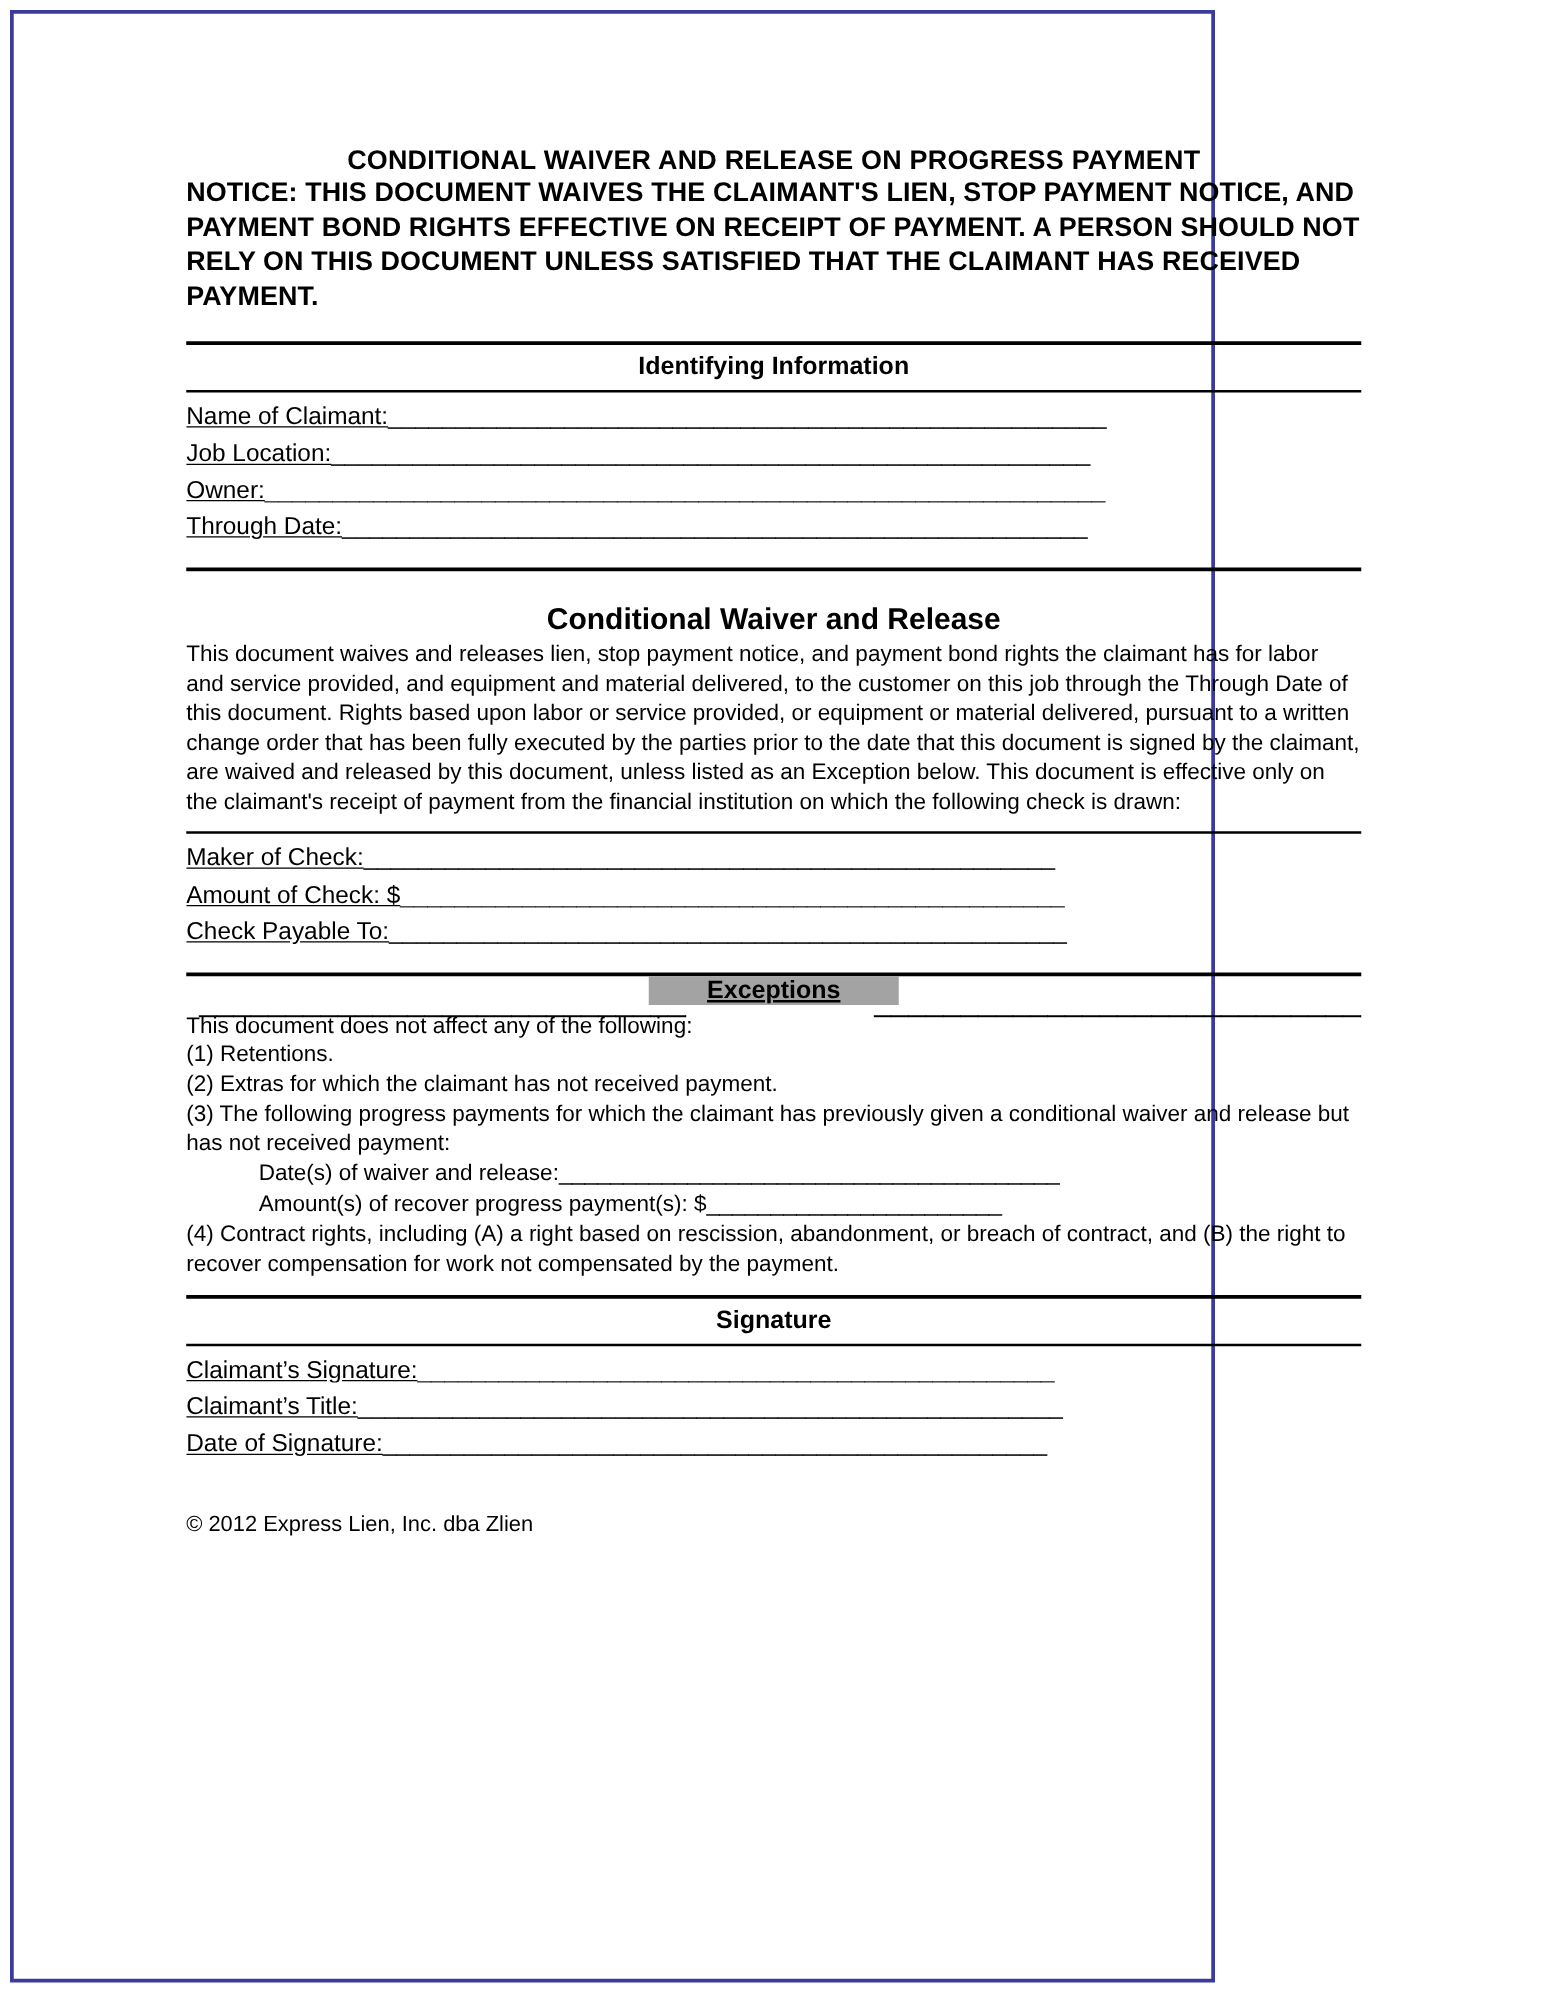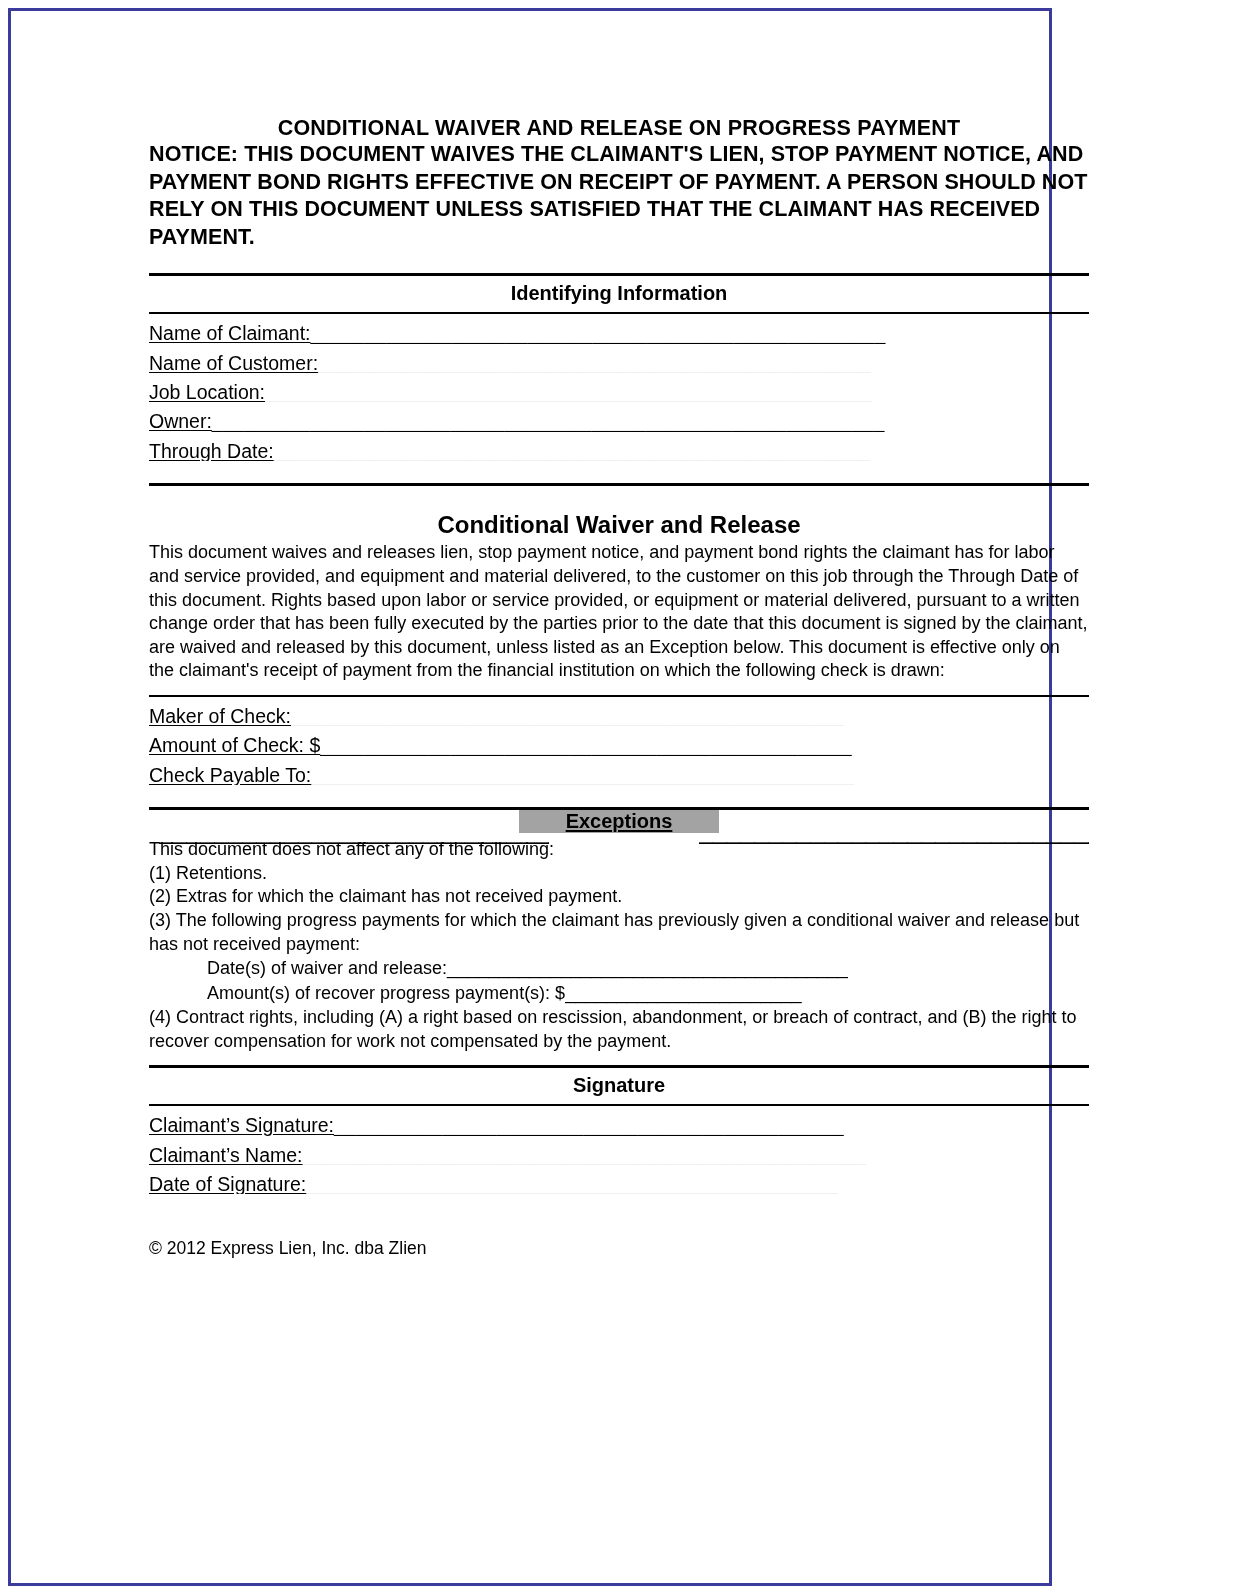--- a/index.html
+++ b/index.html
@@ -11,21 +11,21 @@
     width: 1236px;
     height: 1596px;
     font-family: "Liberation Sans", sans-serif;
     color: #000000;
     overflow: hidden;
   }
   .page-frame {
     position: absolute;
     left: 8px;
     top: 8px;
-    width: 1044px;
+    width: 964px;
     height: 1578px;
     border: 3px solid #3b3b9e;
     box-sizing: border-box;
     background: #ffffff;
   }
   .doc {
     position: absolute;
     left: 138px;
     top: 0;
     width: 940px;
@@ -139,23 +139,20 @@
     <div class="gap-md"></div>
 
     <div class="rule"></div>
     <div class="section-head">Identifying Information</div>
     <div class="rule-thin"></div>
 
     <div class="field-row">
       <span class="field-label">Name of Claimant:</span><span class="dashes">_____________________________________________________</span>
     </div>
     <div class="field-row">
-      <span class="field-label">Name of Customer:</span><span class="dashes">___________________________________________________</span>
-    </div>
-    <div class="field-row">
       <span class="field-label">Job Location:</span><span class="dashes">________________________________________________________</span>
     </div>
     <div class="field-row">
       <span class="field-label">Owner:</span><span class="dashes">______________________________________________________________</span>
     </div>
     <div class="field-row">
       <span class="field-label">Through Date:</span><span class="dashes">_______________________________________________________</span>
     </div>
 
     <div class="gap-md"></div>
@@ -204,21 +201,21 @@
 
     <div class="gap-sm"></div>
     <div class="rule"></div>
     <div class="section-head">Signature</div>
     <div class="rule-thin"></div>
 
     <div class="field-row">
       <span class="field-label">Claimant’s Signature:</span><span class="dashes">_______________________________________________</span>
     </div>
     <div class="field-row">
-      <span class="field-label">Claimant’s Name:</span><span class="dashes">____________________________________________________</span>
+      <span class="field-label">Claimant’s Title:</span><span class="dashes">____________________________________________________</span>
     </div>
     <div class="field-row">
       <span class="field-label">Date of Signature:</span><span class="dashes">_________________________________________________</span>
     </div>
 
     <div class="footer">© 2012 Express Lien, Inc. dba Zlien</div>
 
   </div>
 </div>
 

